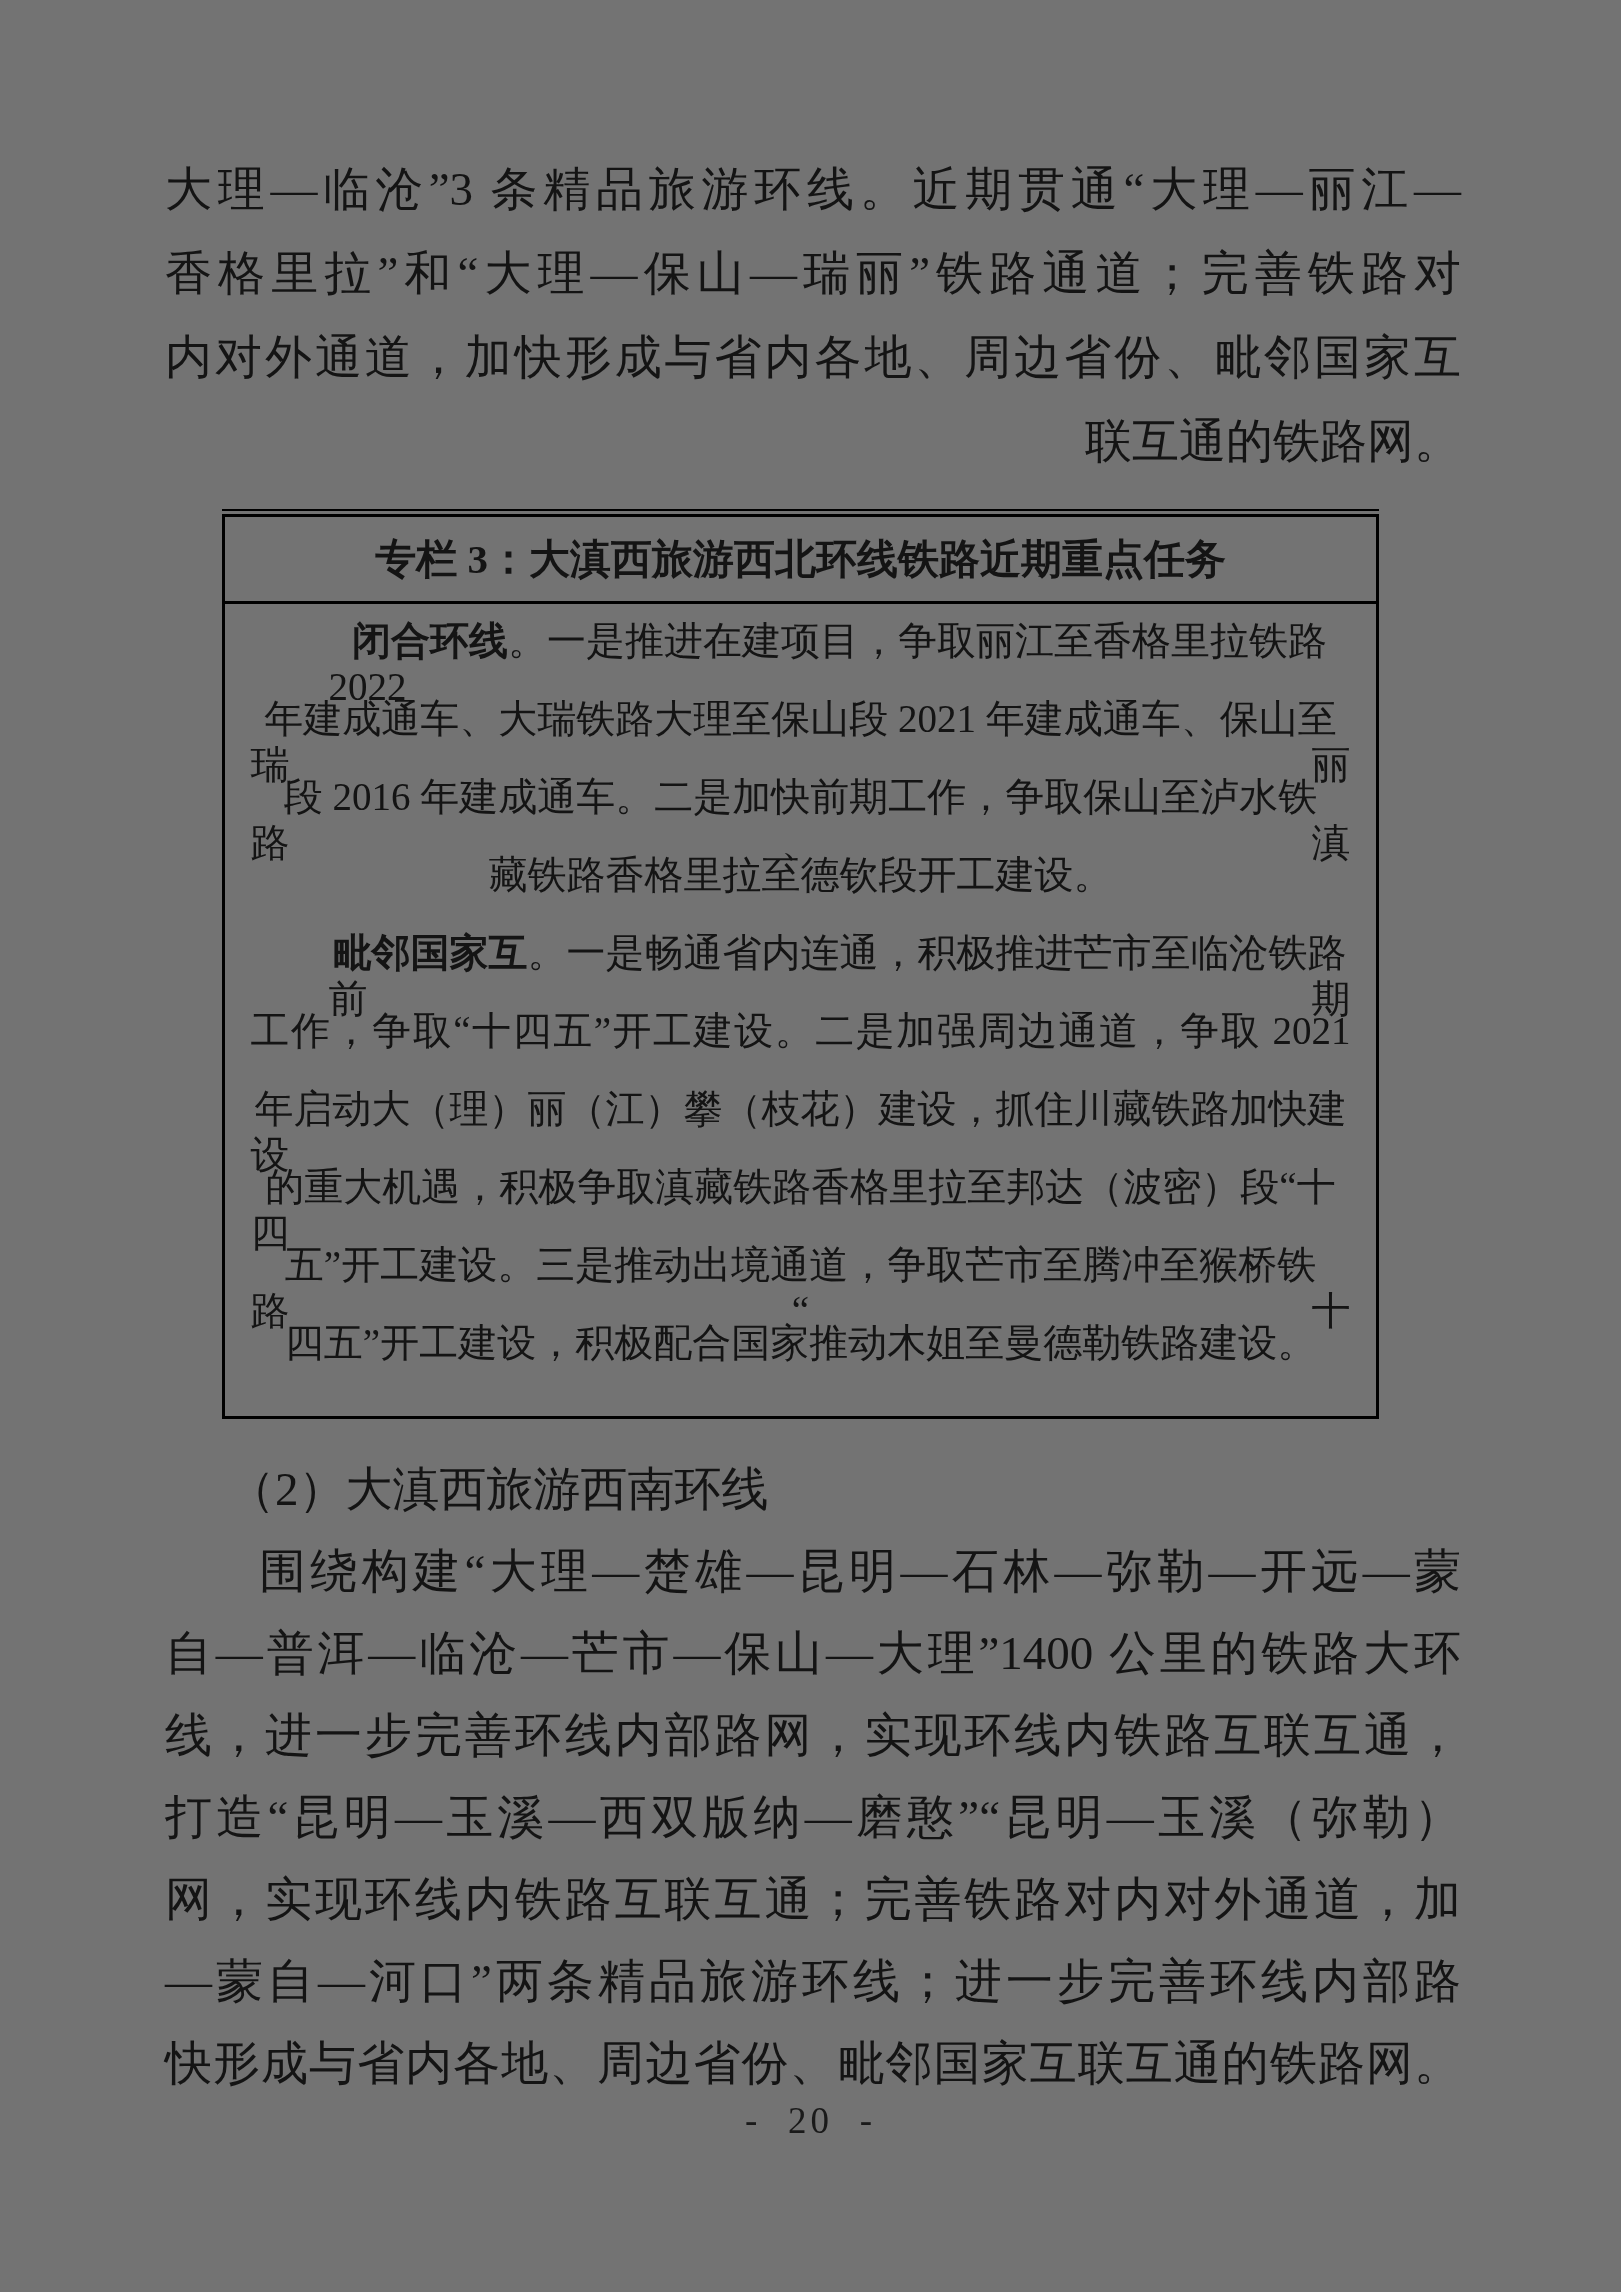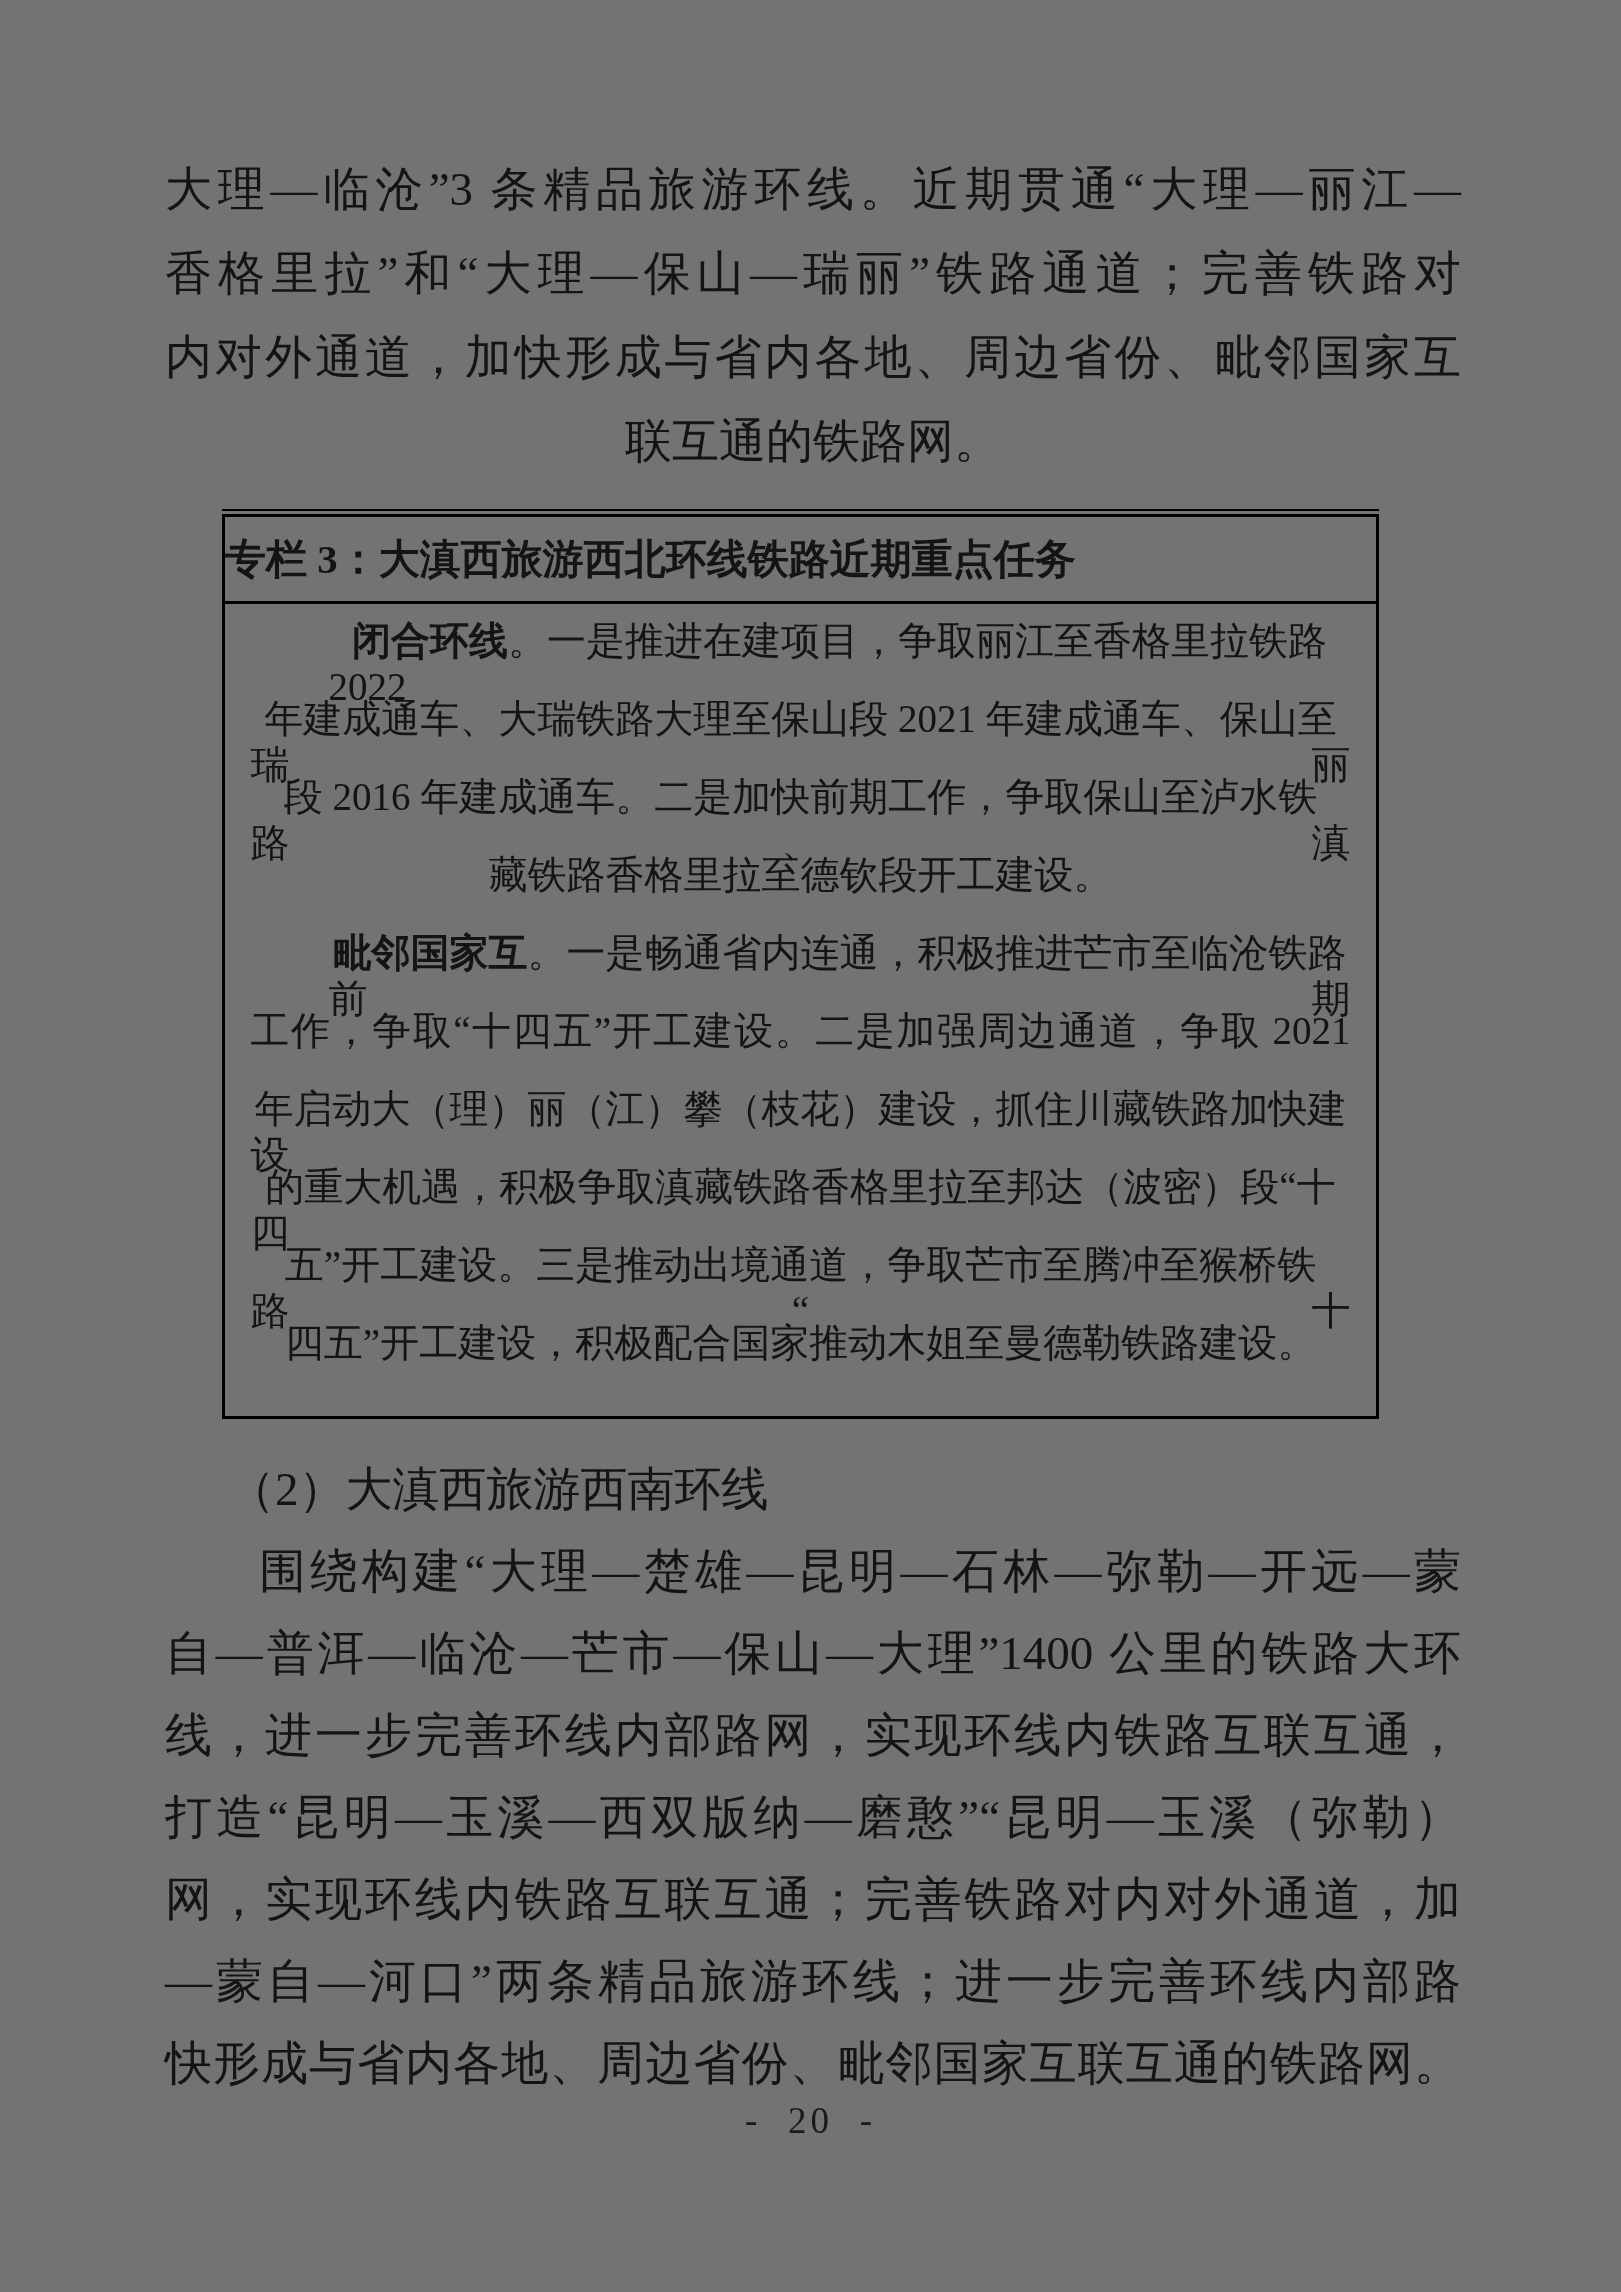--- a/index.html
+++ b/index.html
@@ -18,21 +18,21 @@
     left: 165px;
     top: 147px;
     width: 1296px;
   }
   
   .t-line {
     font-size: 47px;
     line-height: 84px;
     height: 84px;
     white-space: nowrap;
-    text-align: center;
+    text-align: right;
   }
   .fill {
     white-space: normal;
     text-align: justify;
     text-align-last: justify;
     text-justify: inter-character;
   }
   .indent-2 { padding-left: 94px; }
   .indent-h { padding-left: 63px; }
 
@@ -51,20 +51,21 @@
     width: 100%;
   }
   .panel-header {
     border-bottom: 3.9px solid #000;
     height: 84px;
   }
   .panel-title {
     font-size: 41px;
     font-weight: 700;
     line-height: 84px;
+    text-align: center;
     white-space: nowrap;
   }
   .panel-body {
     padding: 13.7px 25.5px 17.6px 25.5px;
   }
   .b-line {
     font-size: 39px;
     line-height: 46px;
     height: 78px;
     white-space: nowrap;

